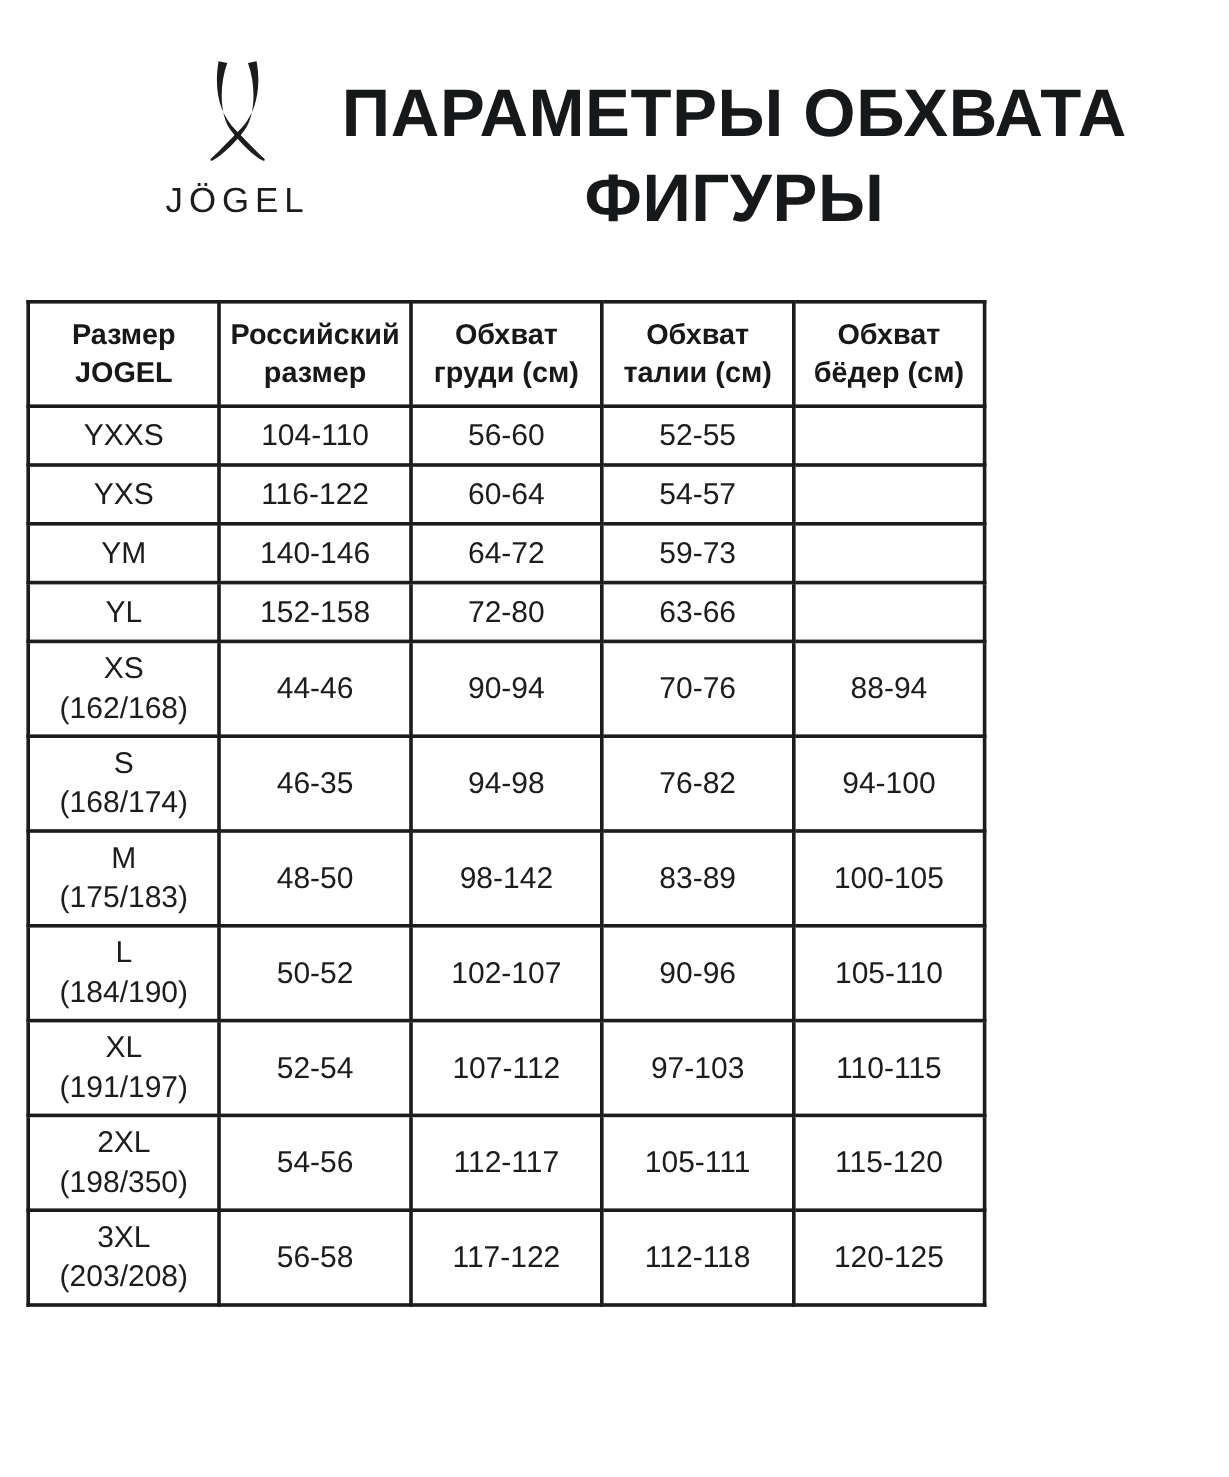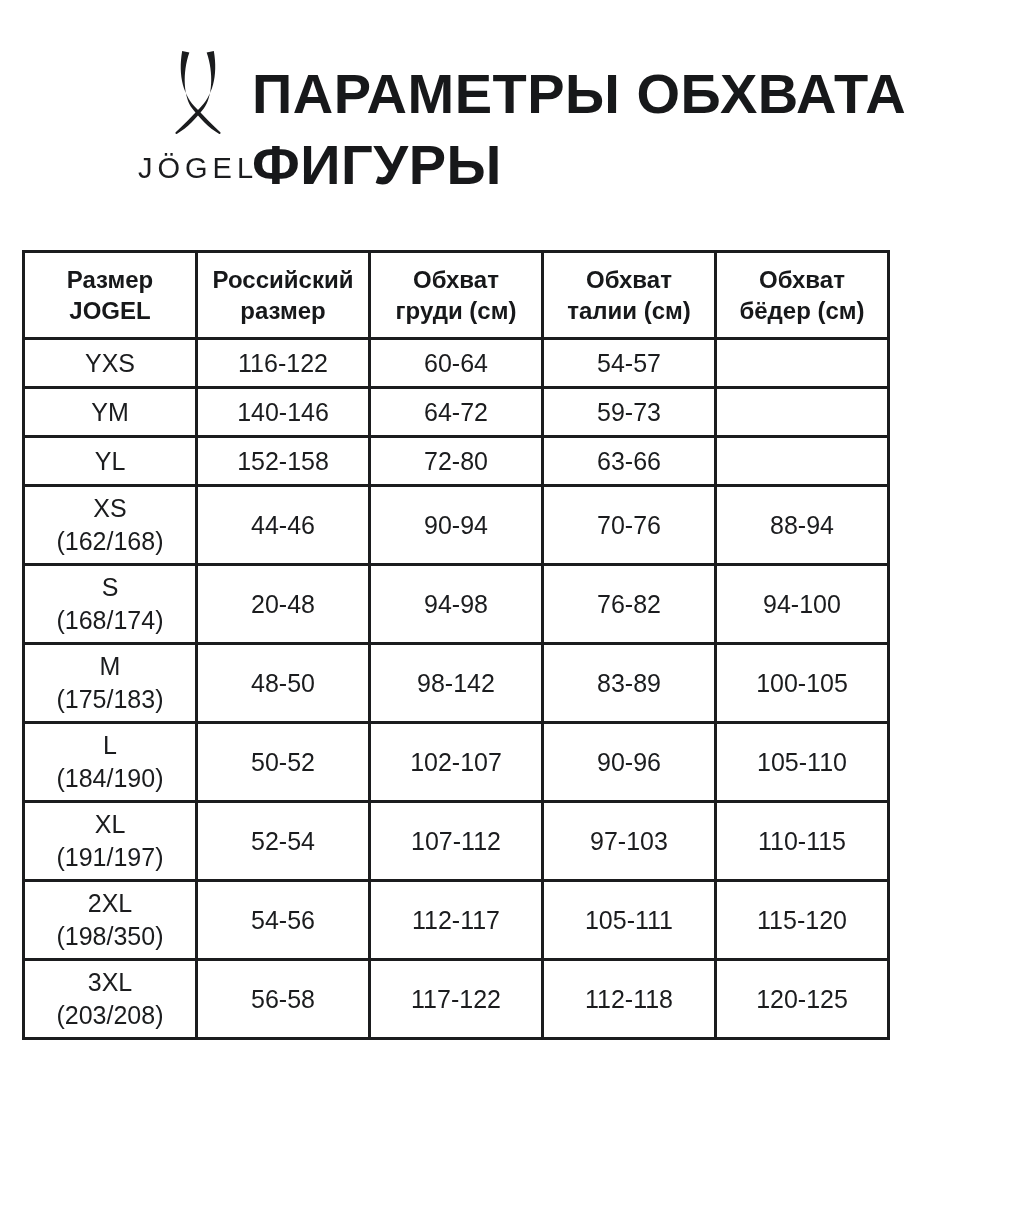--- a/index.html
+++ b/index.html
@@ -35,34 +35,34 @@
     letter-spacing: 5px;
     color: #1b1c1e;
     white-space: nowrap;
   }
 
   .title {
     position: absolute;
     left: 252px;
     top: 58px;
     width: 720px;
-    text-align: left;
+    text-align: center;
     font-size: 56px;
     line-height: 71px;
     font-weight: 700;
     color: #17181a;
     letter-spacing: 0.5px;
   }
 
   
   table.size-table {
     position: absolute;
     left: 22px;
     top: 250px;
-    width: 868px;
+    width: 800px;
     border-collapse: collapse;
     table-layout: fixed;
   }
   .size-table th,
   .size-table td {
     border: 3px solid #1b1c1e;
     text-align: center;
     vertical-align: middle;
     white-space: pre-line;
     padding: 0;
@@ -108,20 +108,27 @@
       <th>Обхват
 груди (см)</th>
       <th>Обхват
 талии (см)</th>
       <th>Обхват
 бёдер (см)</th>
     </tr>
   </thead>
   <tbody>
       <tr class="short">
+        <td>YXXS</td>
+        <td>104-110</td>
+        <td>56-60</td>
+        <td>52-55</td>
+        <td></td>
+      </tr>
+      <tr class="short">
         <td>YXS</td>
         <td>116-122</td>
         <td>60-64</td>
         <td>54-57</td>
         <td></td>
       </tr>
       <tr class="short">
         <td>YM</td>
         <td>140-146</td>
         <td>64-72</td>
@@ -139,21 +146,21 @@
         <td>XS
 (162/168)</td>
         <td>44-46</td>
         <td>90-94</td>
         <td>70-76</td>
         <td>88-94</td>
       </tr>
       <tr class="tall">
         <td>S
 (168/174)</td>
-        <td>20-48</td>
+        <td>46-35</td>
         <td>94-98</td>
         <td>76-82</td>
         <td>94-100</td>
       </tr>
       <tr class="tall">
         <td>M
 (175/183)</td>
         <td>48-50</td>
         <td>98-142</td>
         <td>83-89</td>

